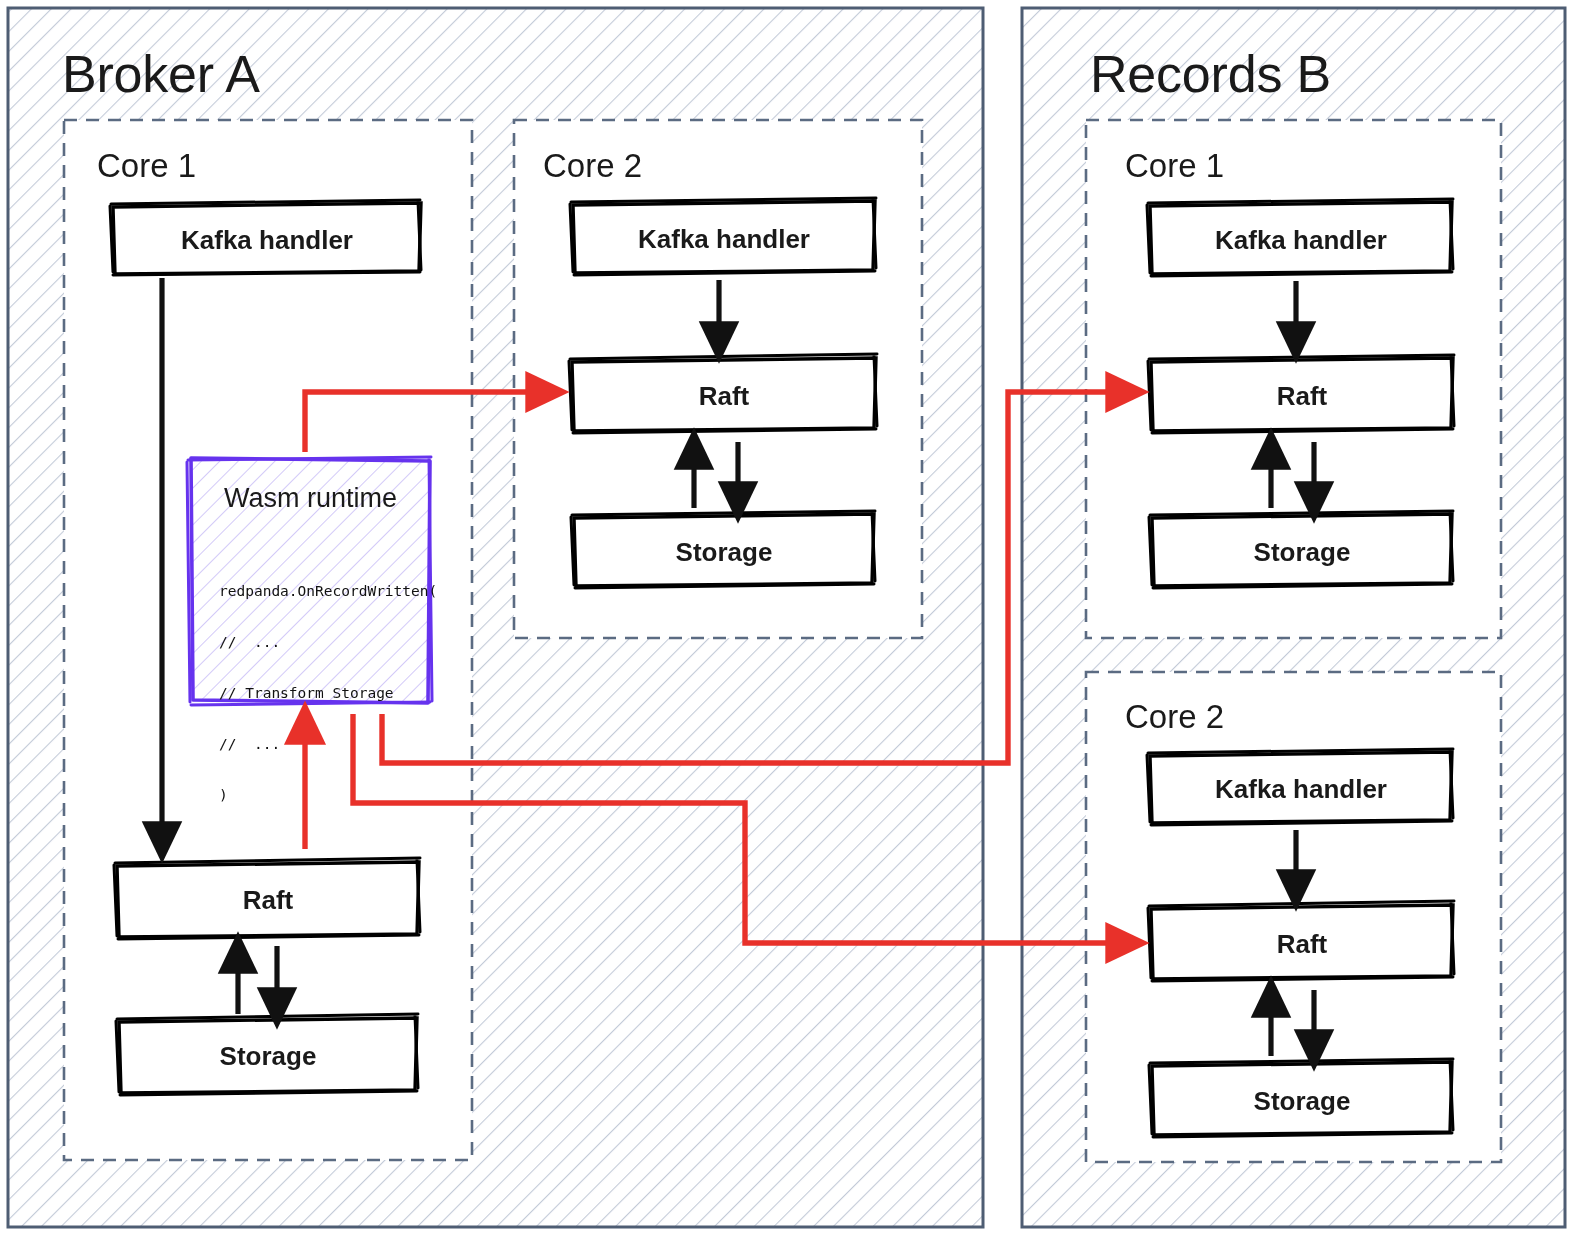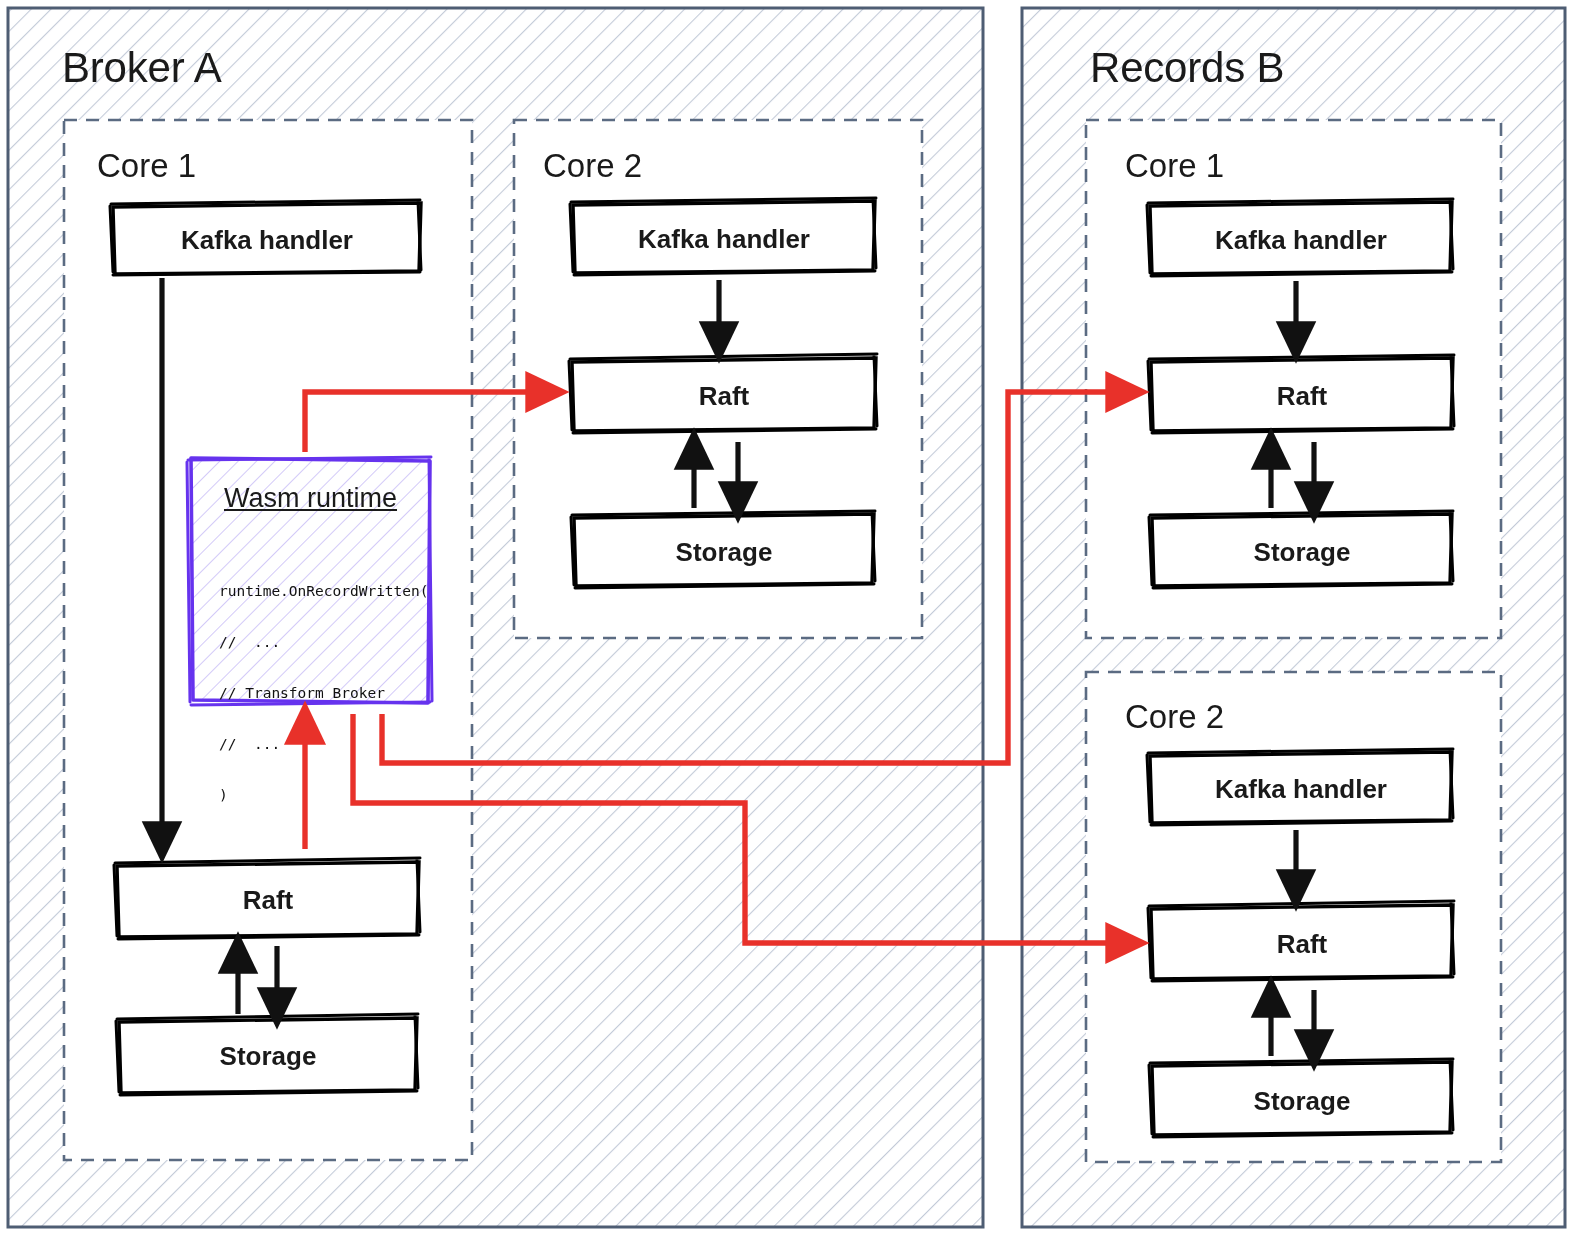--- a/index.html
+++ b/index.html
@@ -23,35 +23,34 @@
     height: 1242px;
   }
   .lbl {
     position: absolute;
     color: #1a1a1a;
     font-family: "Liberation Sans", sans-serif;
     white-space: pre;
     pointer-events: none;
   }
   .broker-title {
-    font-size: 42px;
+    font-size: 52px;
     letter-spacing: -0.2px;
   }
   .core-title {
     font-size: 33px;
   }
   .box-label {
     font-size: 26px;
     text-align: center;
     font-weight: bold;
   }
   .wasm-title {
     font-size: 27px;
     text-align: center;
-    text-decoration: underline;
   }
   .code {
     font-family: "DejaVu Sans Mono", "Liberation Mono", monospace;
     font-size: 14.5px;
     line-height: 17px;
     color: #111111;
   }
 </style>
 </head>
 <body>
@@ -198,20 +197,20 @@
   <div class="lbl box-label" style="left:1150px; top:225px; width:302px;">Kafka handler</div>
   <div class="lbl box-label" style="left:1151px; top:381px; width:302px;">Raft</div>
   <div class="lbl box-label" style="left:1152px; top:537px; width:300px;">Storage</div>
 
   <div class="lbl box-label" style="left:1150px; top:774px; width:302px;">Kafka handler</div>
   <div class="lbl box-label" style="left:1151px; top:929px; width:302px;">Raft</div>
   <div class="lbl box-label" style="left:1152px; top:1086px; width:300px;">Storage</div>
 
   <div class="lbl wasm-title" style="left:191px; top:483px; width:239px;">Wasm runtime</div>
   <div class="lbl code" style="left:219px; top:549px;">
-    <div>runtime.OnRecordWritten(</div>
+    <div>redpanda.OnRecordWritten(</div>
     <div>//  ...</div>
-    <div>// Transform Broker</div>
+    <div>// Transform Storage</div>
     <div>//  ...</div>
     <div>)</div>
   </div>
 
 </div>
 
 </body></html>

